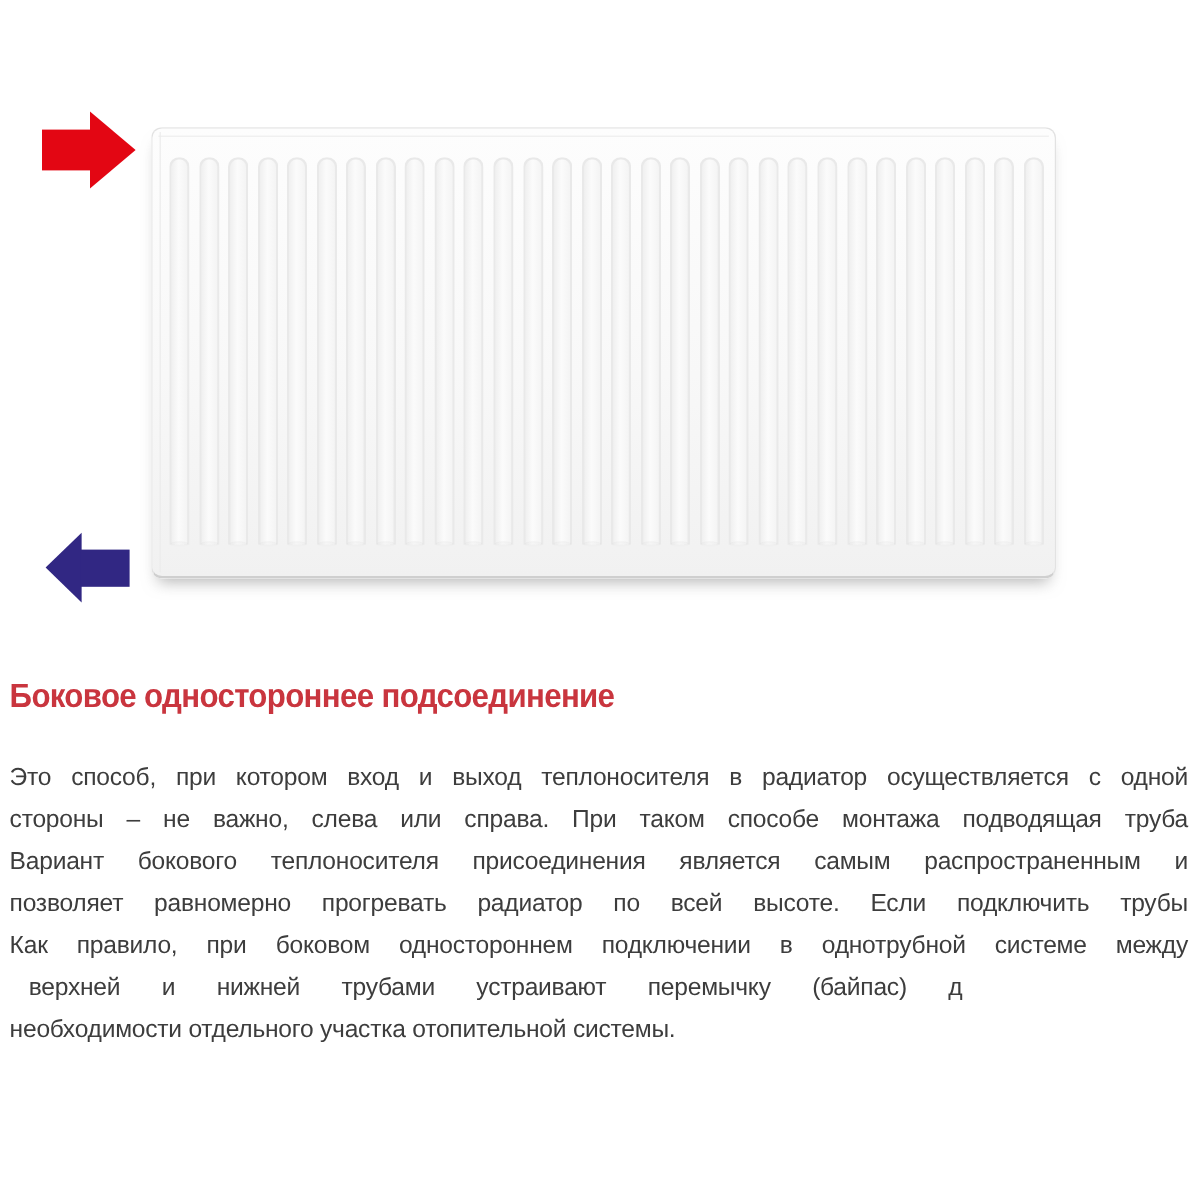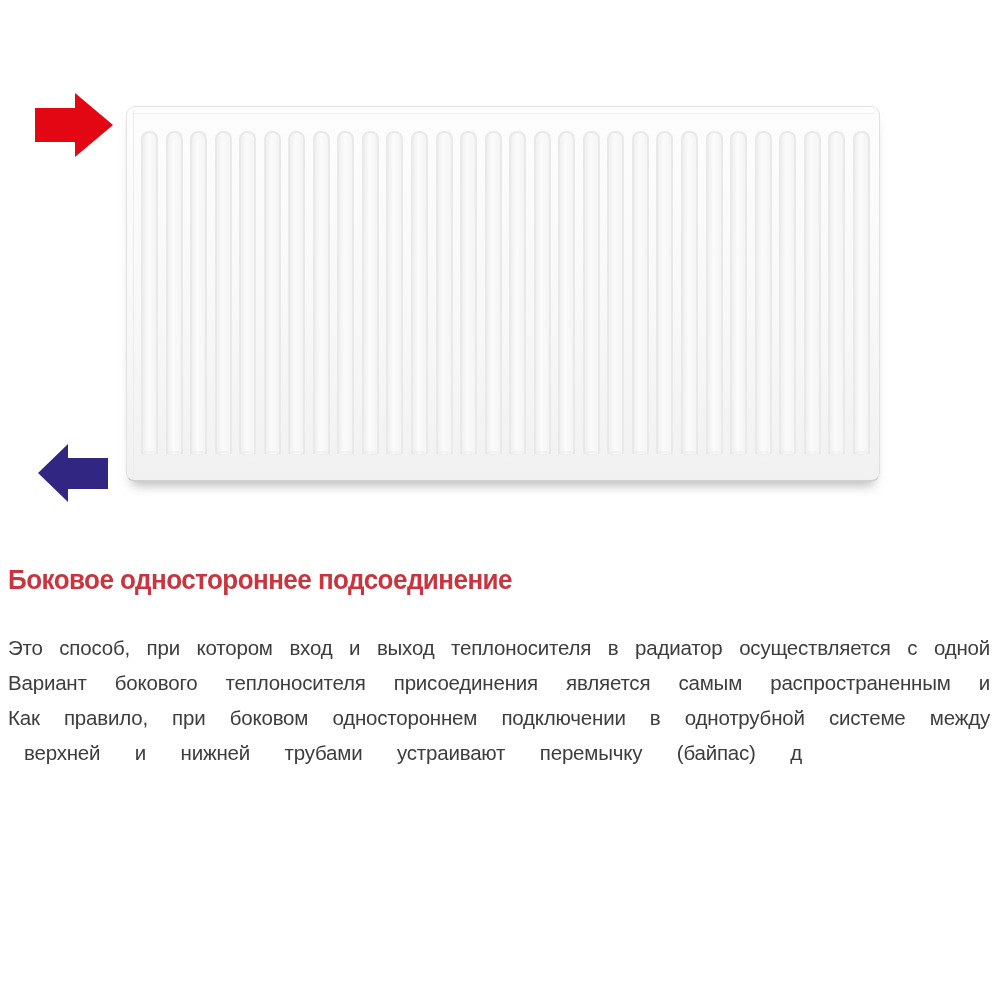--- a/index.html
+++ b/index.html
@@ -139,18 +139,21 @@
 
   <div class="arrow arrow-outlet">
     <div class="head"></div>
     <div class="shaft"></div>
   </div>
 
   <h1 class="heading">Боковое одностороннее подсоединение</h1>
 
   <div class="paragraph">
       <div class="pline j-full">Это способ, при котором вход и выход теплоносителя в радиатор осуществляется с одной</div>
+      <div class="pline j-full">стороны – не важно, слева или справа. При таком способе монтажа подводящая труба</div>
       <div class="pline j-full">Вариант бокового теплоносителя присоединения является самым распространенным и</div>
+      <div class="pline j-full">позволяет равномерно прогревать радиатор по всей высоте. Если подключить трубы</div>
       <div class="pline j-full">Как правило, при боковом одностороннем подключении в однотрубной системе между</div>
       <div class="pline j-wide">верхней и нижней трубами устраивают перемычку (байпас) д</div>
+      <div class="pline j-plain">необходимости отдельного участка отопительной системы.</div>
     </div>
 
 </div>
 
 </body></html>

